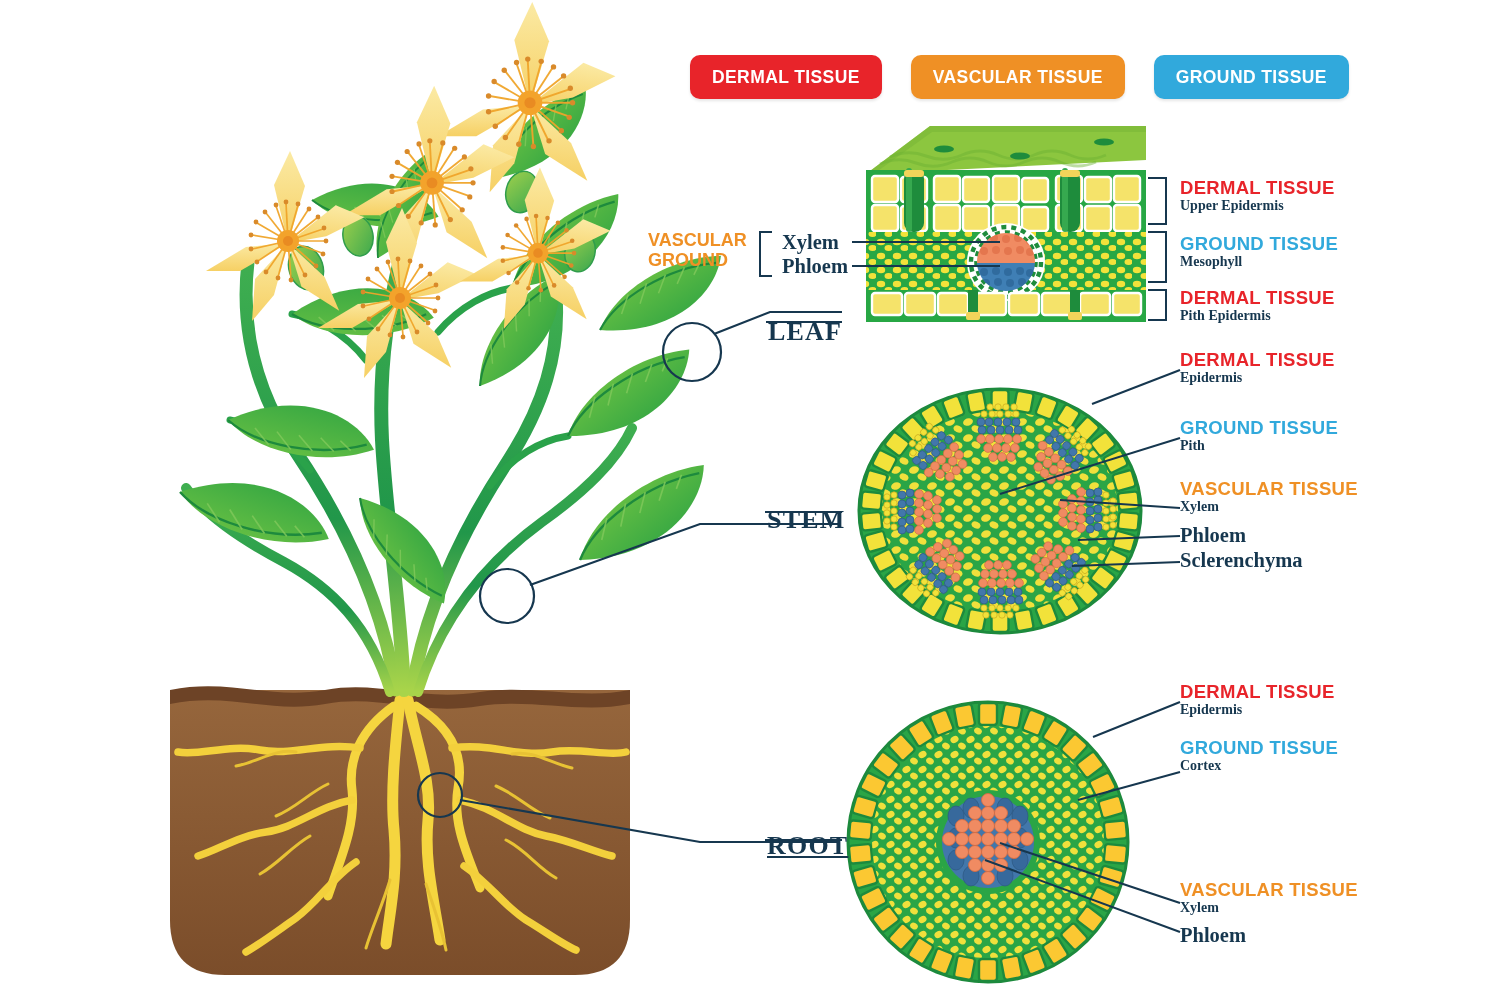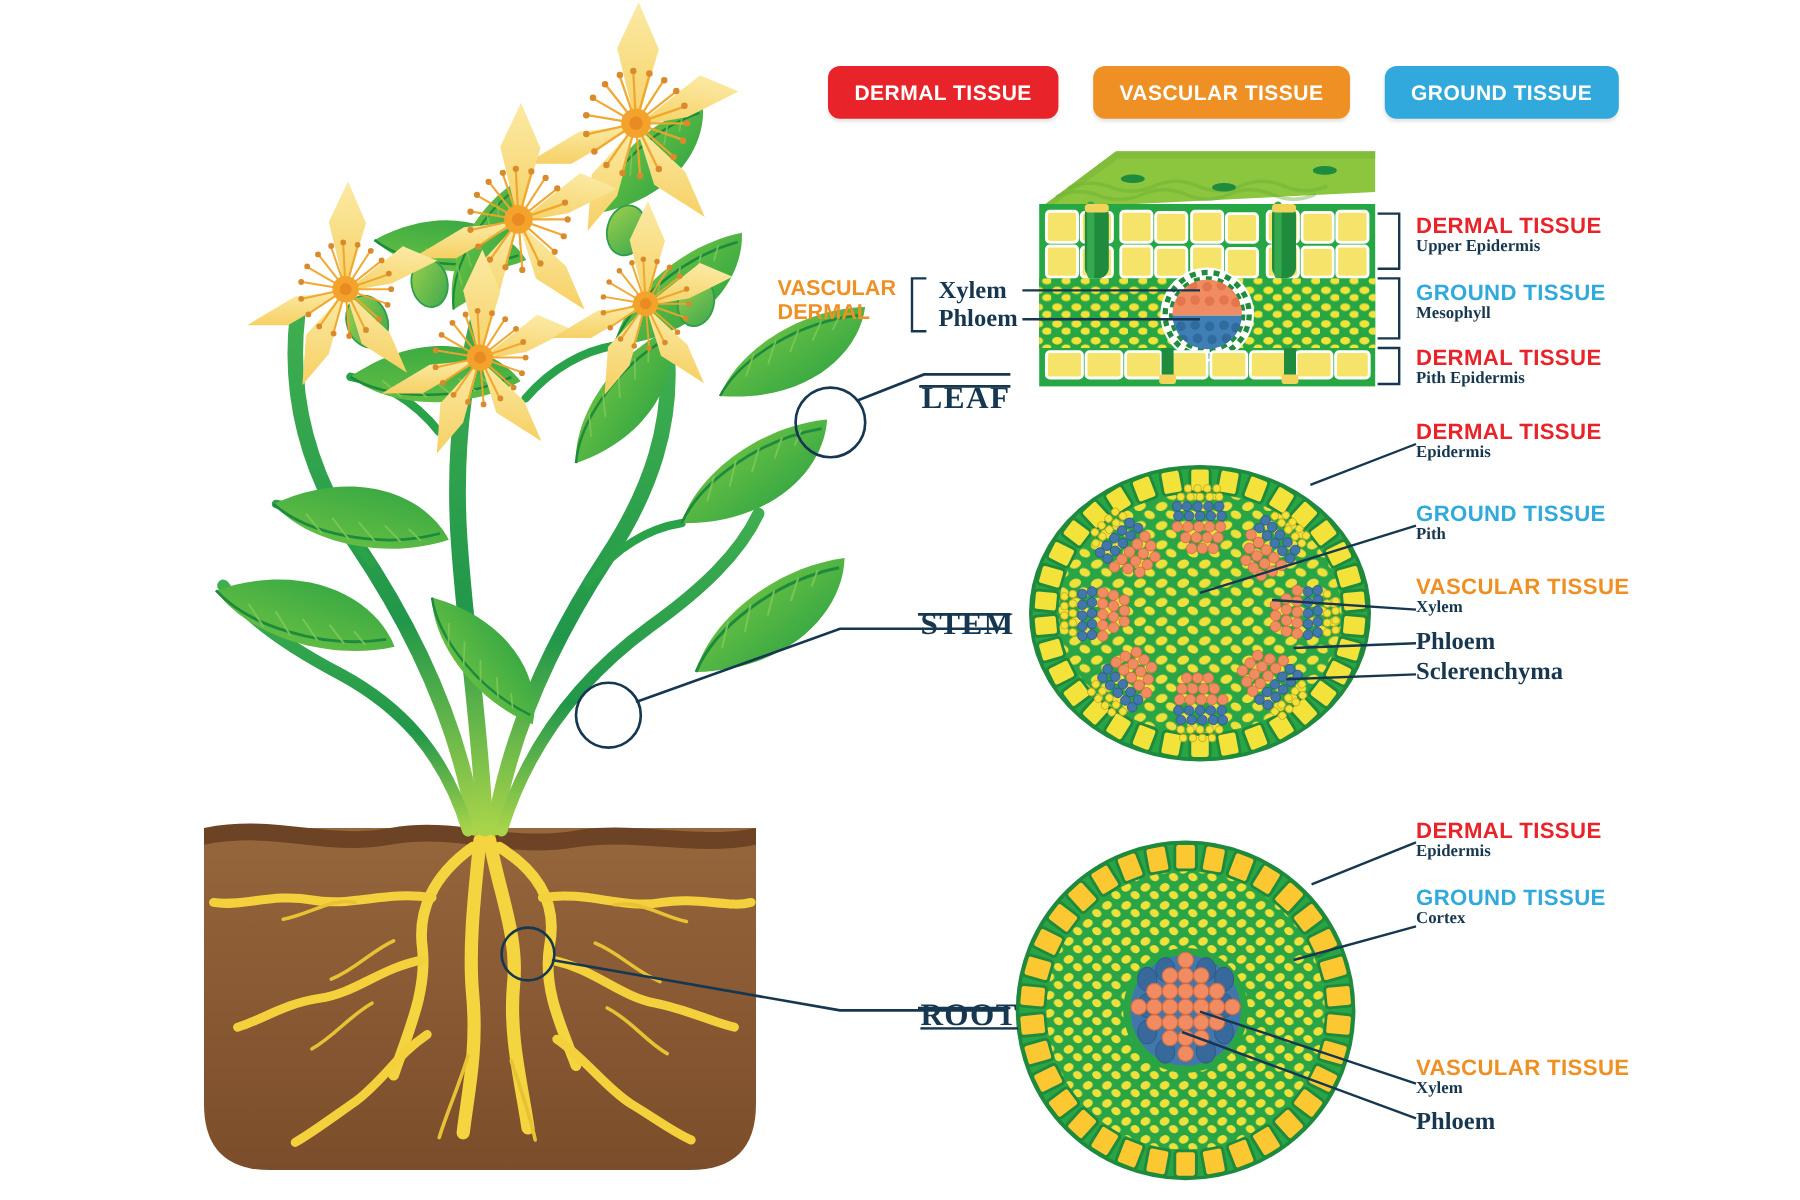--- a/index.html
+++ b/index.html
@@ -593,21 +593,21 @@
     <div class="badge vascular">VASCULAR TISSUE</div>
     <div class="badge ground">GROUND TISSUE</div>
   </div>
 
   <div class="organ" style="left:768px;top:292px;">LEAF</div>
   <div class="organ" style="left:767px;top:480px;text-align:center;">STEM</div>
   <div class="organ" style="left:767px;top:806px;text-decoration:underline;">ROOT</div>
 
   <div class="side-lbl" style="left:648px;top:230px;width:106px;">
     <span>VASCULAR</span><br>
-    <span>DERMAL</span>
+    <span>GROUND</span>
   </div>
   <div class="sub-lbl" style="left:782px;top:231px;">Xylem</div>
   <div class="sub-lbl" style="left:782px;top:255px;">Phloem</div>
 
   <div class="lbl" style="left:1180px;top:178px;">
     <span class="cat dermal">DERMAL TISSUE</span>
     <span class="nm">Upper Epidermis</span>
   </div>
   <div class="lbl" style="left:1180px;top:234px;">
     <span class="cat ground">GROUND TISSUE</span>

